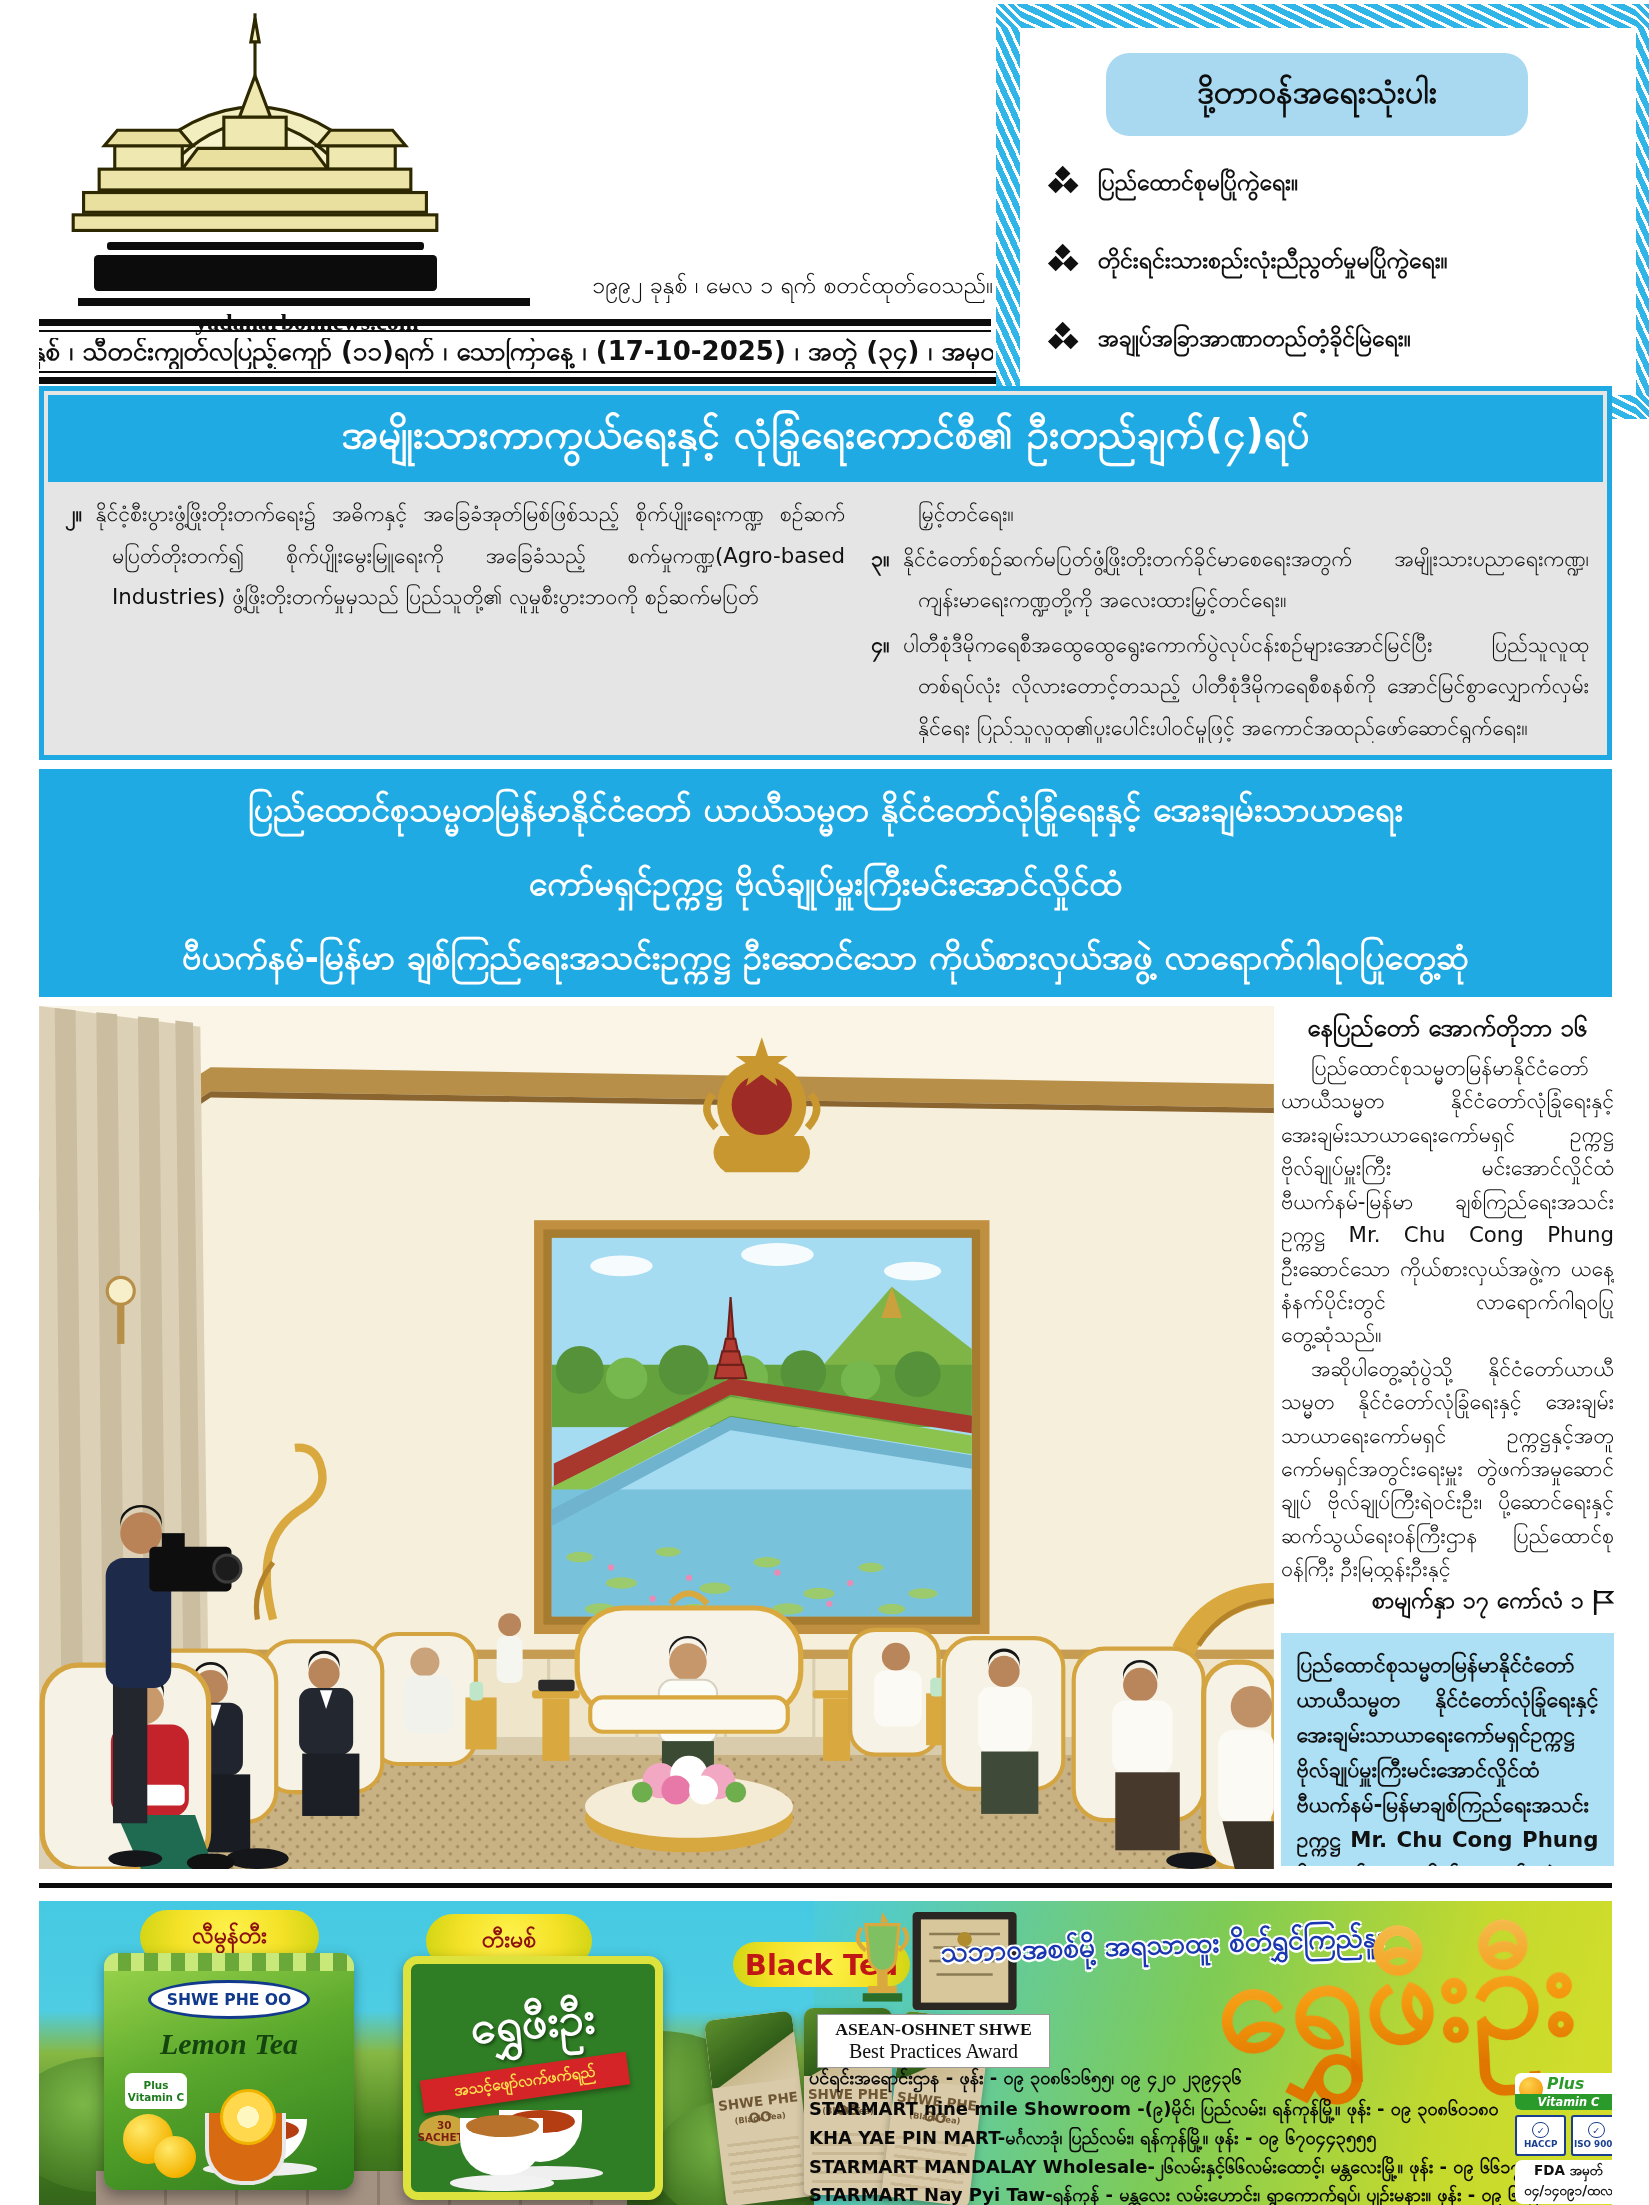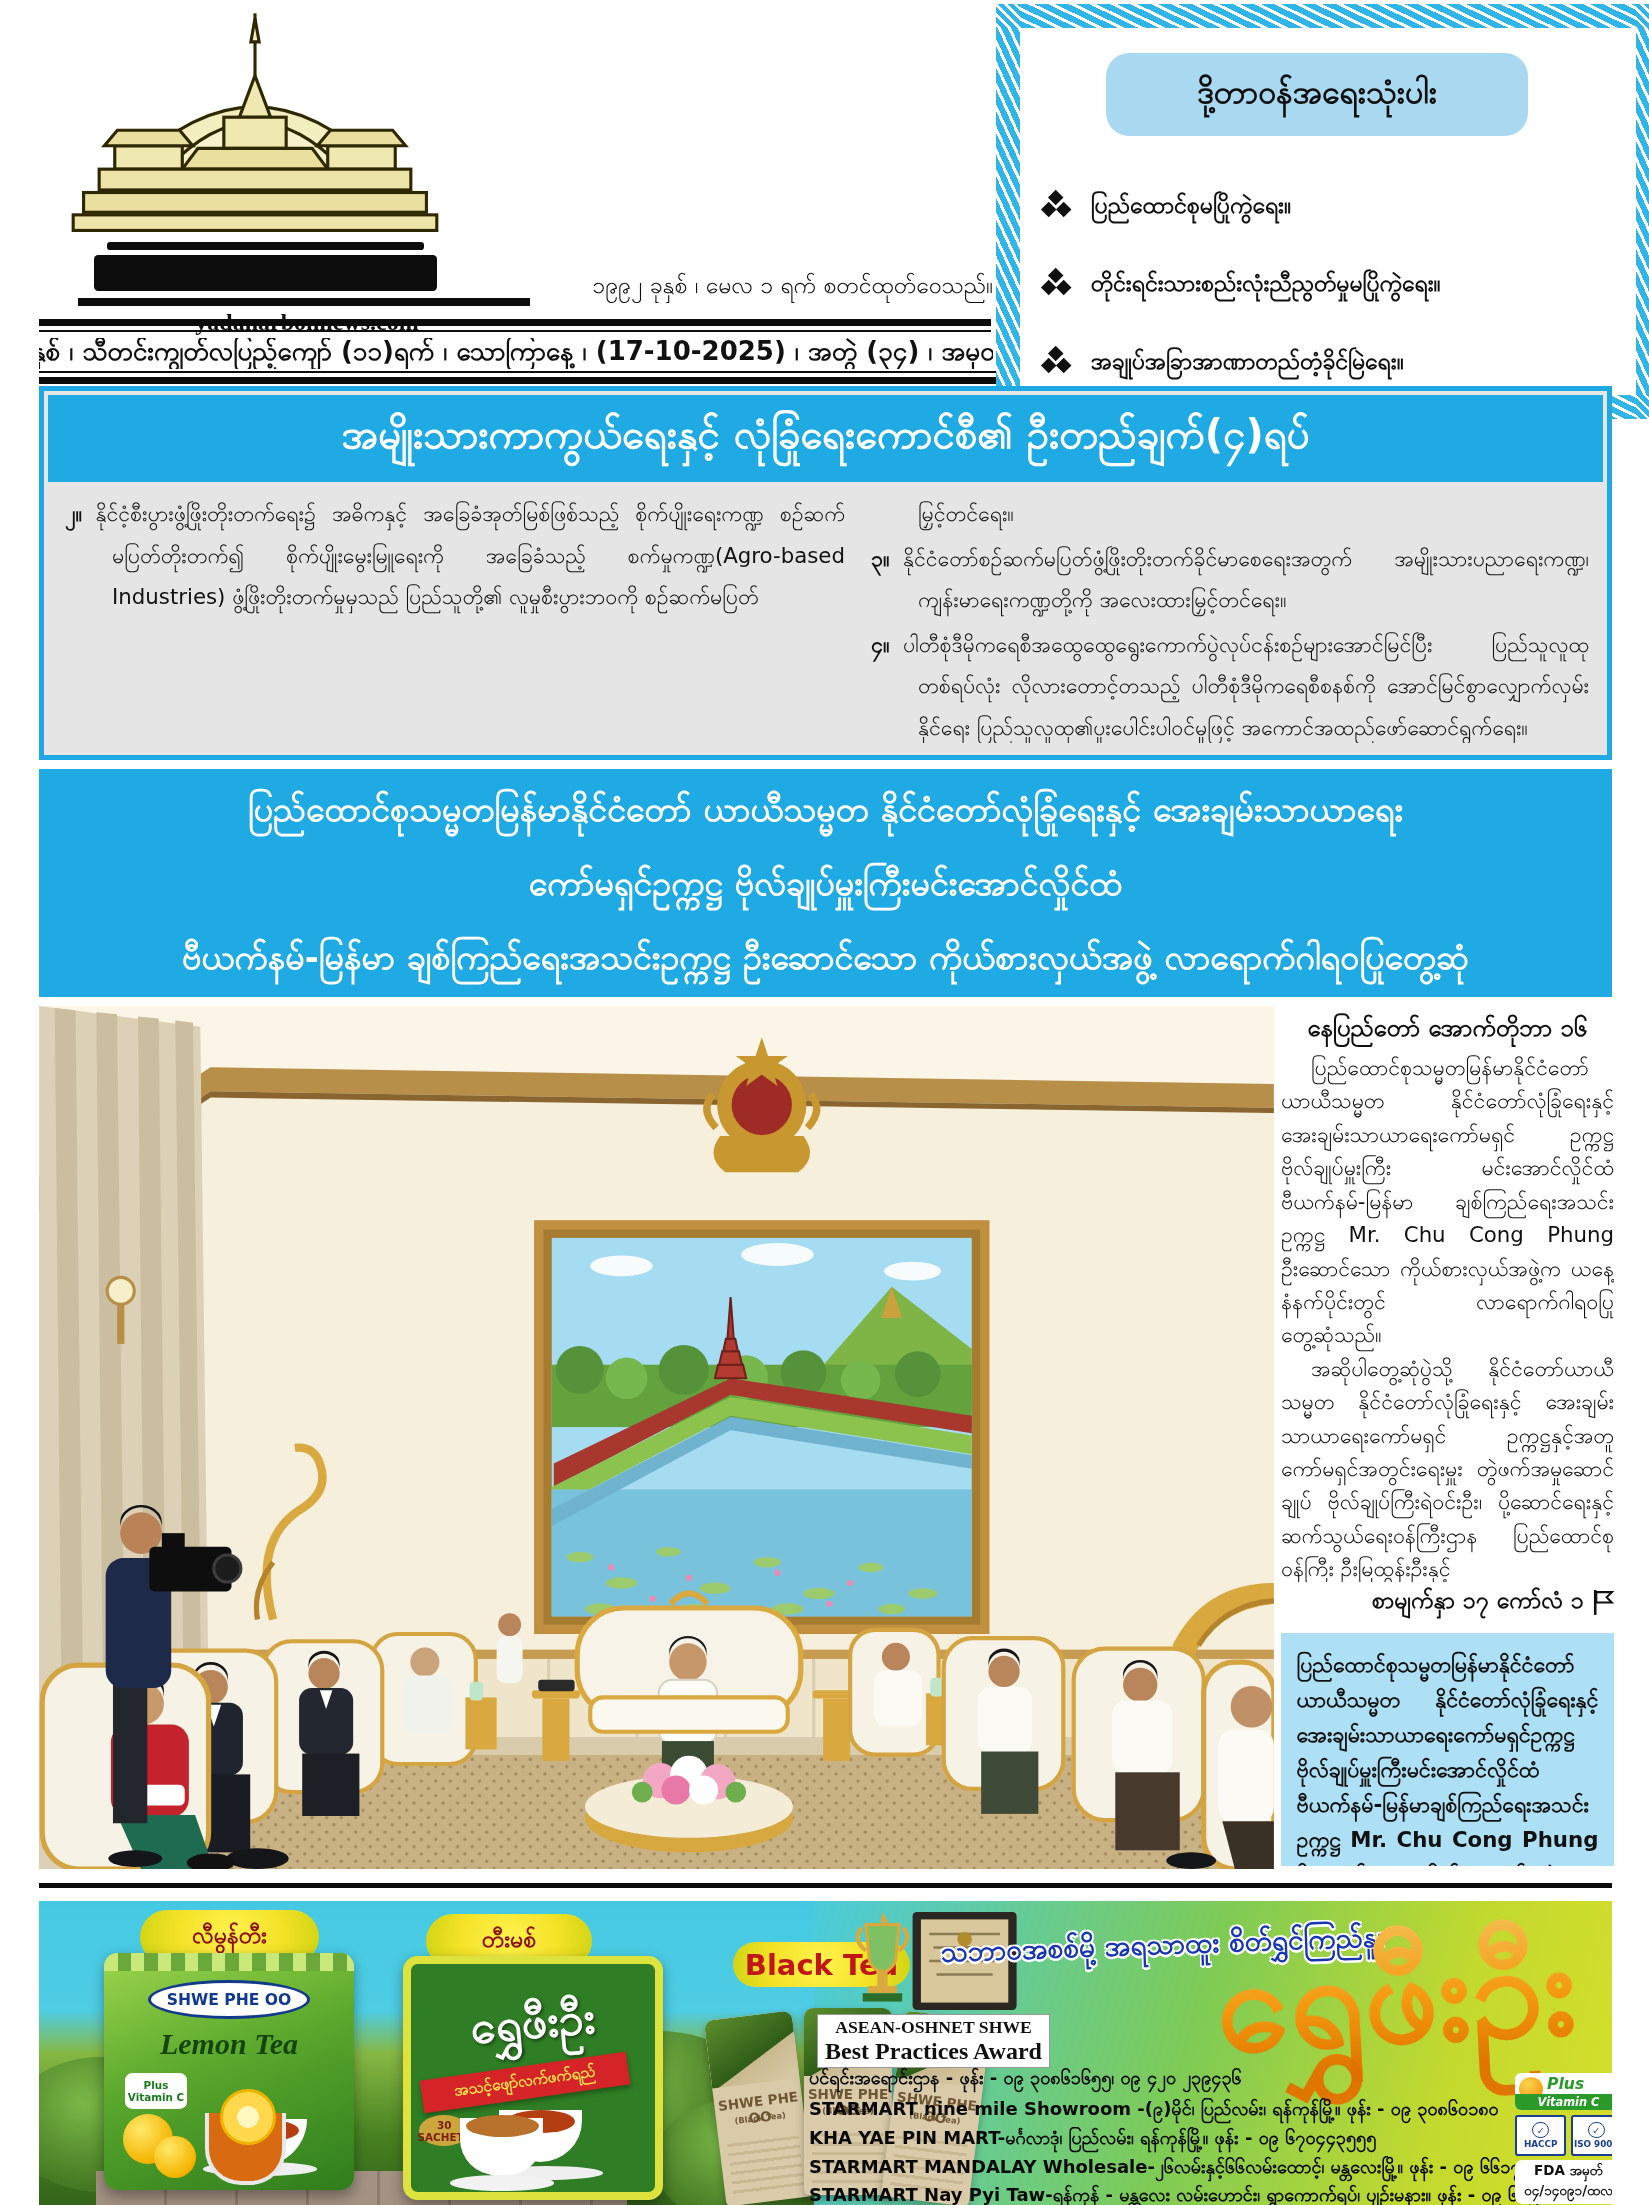--- a/index.html
+++ b/index.html
@@ -28,21 +28,21 @@
   .r3{left:39px;top:371px;width:1573px;height:2.1px;}
   .r4{left:39px;top:377px;width:1573px;height:7.3px;}
 
   
   .causes-box{left:996px;top:4.2px;width:616px;height:367px;background:#fff;
      border:24px solid transparent;
      border-image:repeating-linear-gradient(45deg,#2fb5e8 0 6.8px,#ffffff 6.8px 11.4px,#2fb5e8 11.4px 13.5px) 46;}
   .causes-inner{position:absolute;inset:0;background:#ffffff;}
   .causes-pill{position:absolute;left:86px;top:25px;width:422px;height:83px;background:#a8d9f1;border-radius:23.4px;
      display:flex;align-items:center;justify-content:center;font-weight:bold;font-size:32px;color:#0e0e0e;}
-  .cause-row{position:absolute;left:20px;width:494px;height:57px;display:flex;align-items:flex-end;}
+  .cause-row{position:absolute;left:27px;width:494px;height:57px;display:flex;align-items:flex-start;}
   .cr0{top:139px;} .cr1{top:217px;} .cr2{top:295px;}
   .dmds{position:relative;width:33px;height:33px;flex:0 0 33px;margin-right:17.7px;}
   .dmd{position:absolute;width:11.4px;height:11.4px;background:#101010;transform:rotate(45deg);}
   .dmd.a{left:10.4px;top:1px;} .dmd.b{left:3.1px;top:12.5px;} .dmd.c{left:17.7px;top:12.5px;}
   .cause-text{font-weight:bold;font-size:23px;white-space:nowrap;overflow:hidden;}
 
   
   .council{left:39px;top:386px;width:1573px;height:374px;background:#e5e5e5;border:5.2px solid #1fa9e2;box-sizing:border-box;}
   .council-head{position:absolute;left:4.2px;top:4.2px;right:4.2px;height:87px;background:#1faae3;
      display:flex;align-items:center;justify-content:center;color:#fff;font-weight:bold;font-size:40px;overflow:hidden;}
@@ -134,21 +134,21 @@
   .cup-white{position:absolute;left:411px;top:207px;width:114px;height:94px;}
   .cw-body{position:absolute;left:10.4px;top:10.4px;width:83px;height:57px;background:#ffffff;border-radius:0 0 36px 36px;}
   .cw-tea{position:absolute;left:15.6px;top:7.3px;width:73px;height:22px;border-radius:50%;background:#b9722b;}
   .cw-saucer{position:absolute;left:0;top:67px;width:104px;height:15.6px;border-radius:50%;background:#f2f2f2;}
 
   .trophy{left:811px;top:8.3px;width:172px;height:104px;}
   .award-box{left:778px;top:113px;width:231px;height:52px;background:#ffffff;border:1px solid #999;
       display:flex;flex-direction:column;align-items:center;justify-content:center;
       font-family:"Liberation Serif","DejaVu Serif",serif;color:#101010;}
   .award-t{font-weight:bold;font-size:17.7px;}
-  .award-s{font-weight:bold;font-size:24px;}
+  .award-s{font-weight:normal;font-size:20px;}
   .slogan{left:884px;top:14.6px;width:479px;height:62px;display:flex;align-items:center;justify-content:center;
       font-weight:bold;font-size:28px;color:#1937b0;transform:rotate(-2deg);white-space:nowrap;overflow:hidden;
       text-shadow:-1.6px -1.6px 0 #fff,1.6px -1.6px 0 #fff,-1.6px 1.6px 0 #fff,1.6px 1.6px 0 #fff,0 2.6px 0 #fff;}
   .gold-logo{left:1118px;top:14.6px;width:479px;height:187px;display:flex;align-items:center;justify-content:center;
       font-weight:bold;font-size:130px;transform:rotate(-3deg);
       background:linear-gradient(180deg,#ffe873 5%,#ffb618 45%,#e07f00 80%);
       -webkit-background-clip:text;background-clip:text;color:transparent;
       text-shadow:0 0 1px rgba(224,100,0,.35);overflow:hidden;}
   .contact{position:absolute;left:770px;width:739px;height:27px;font-weight:bold;font-size:18px;color:#090909;
       white-space:nowrap;overflow:hidden;}

